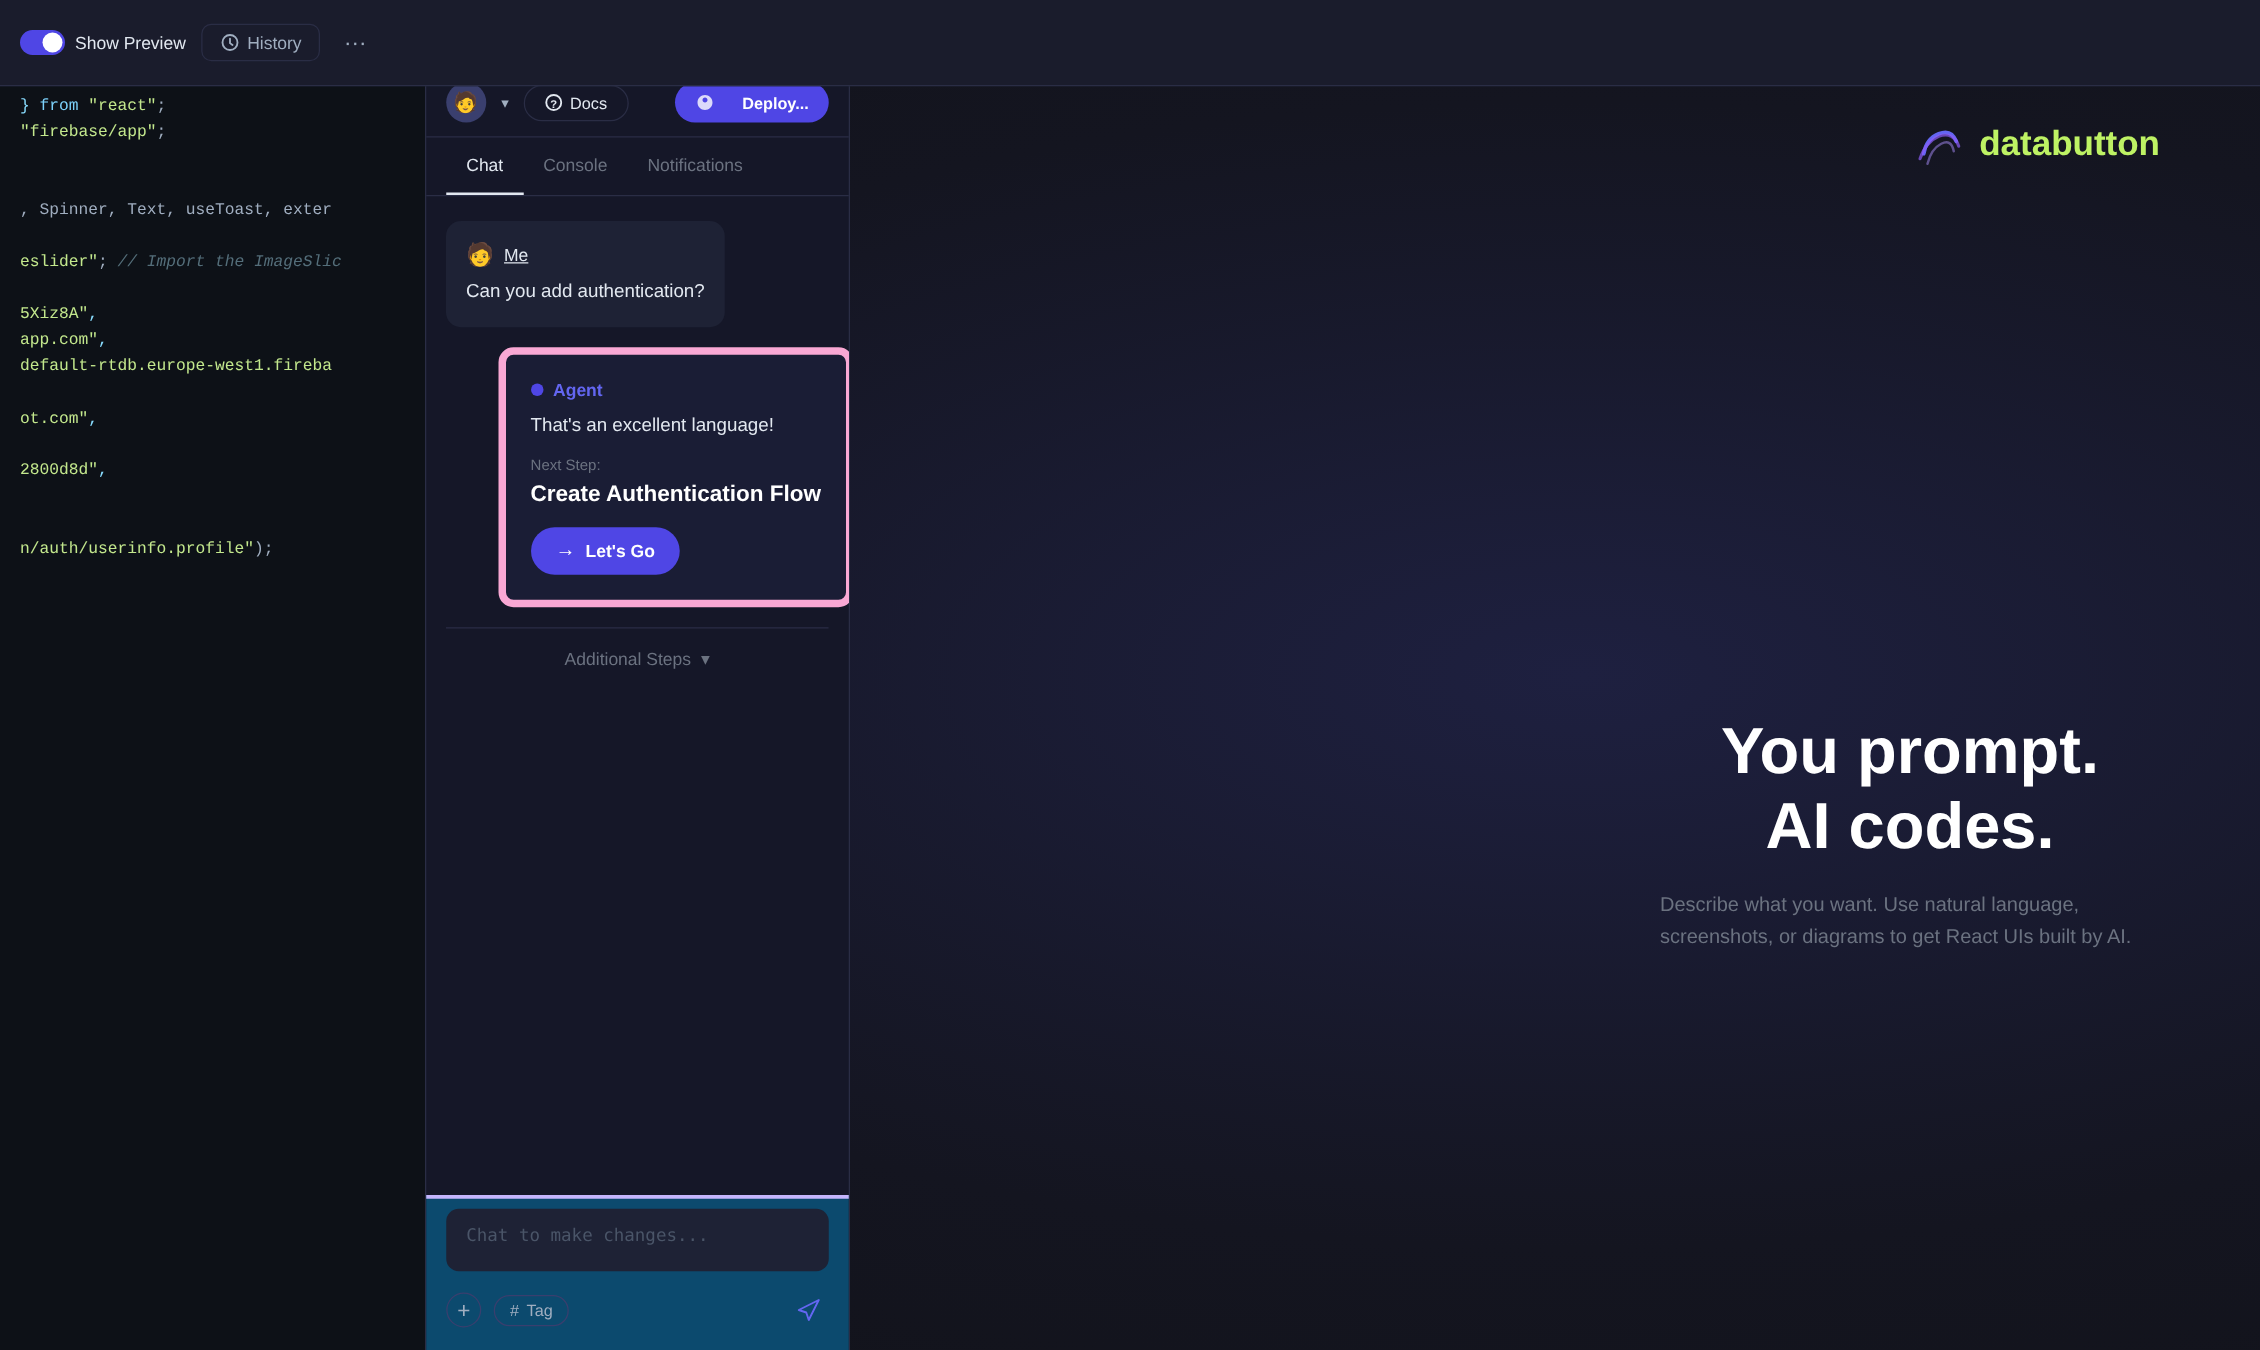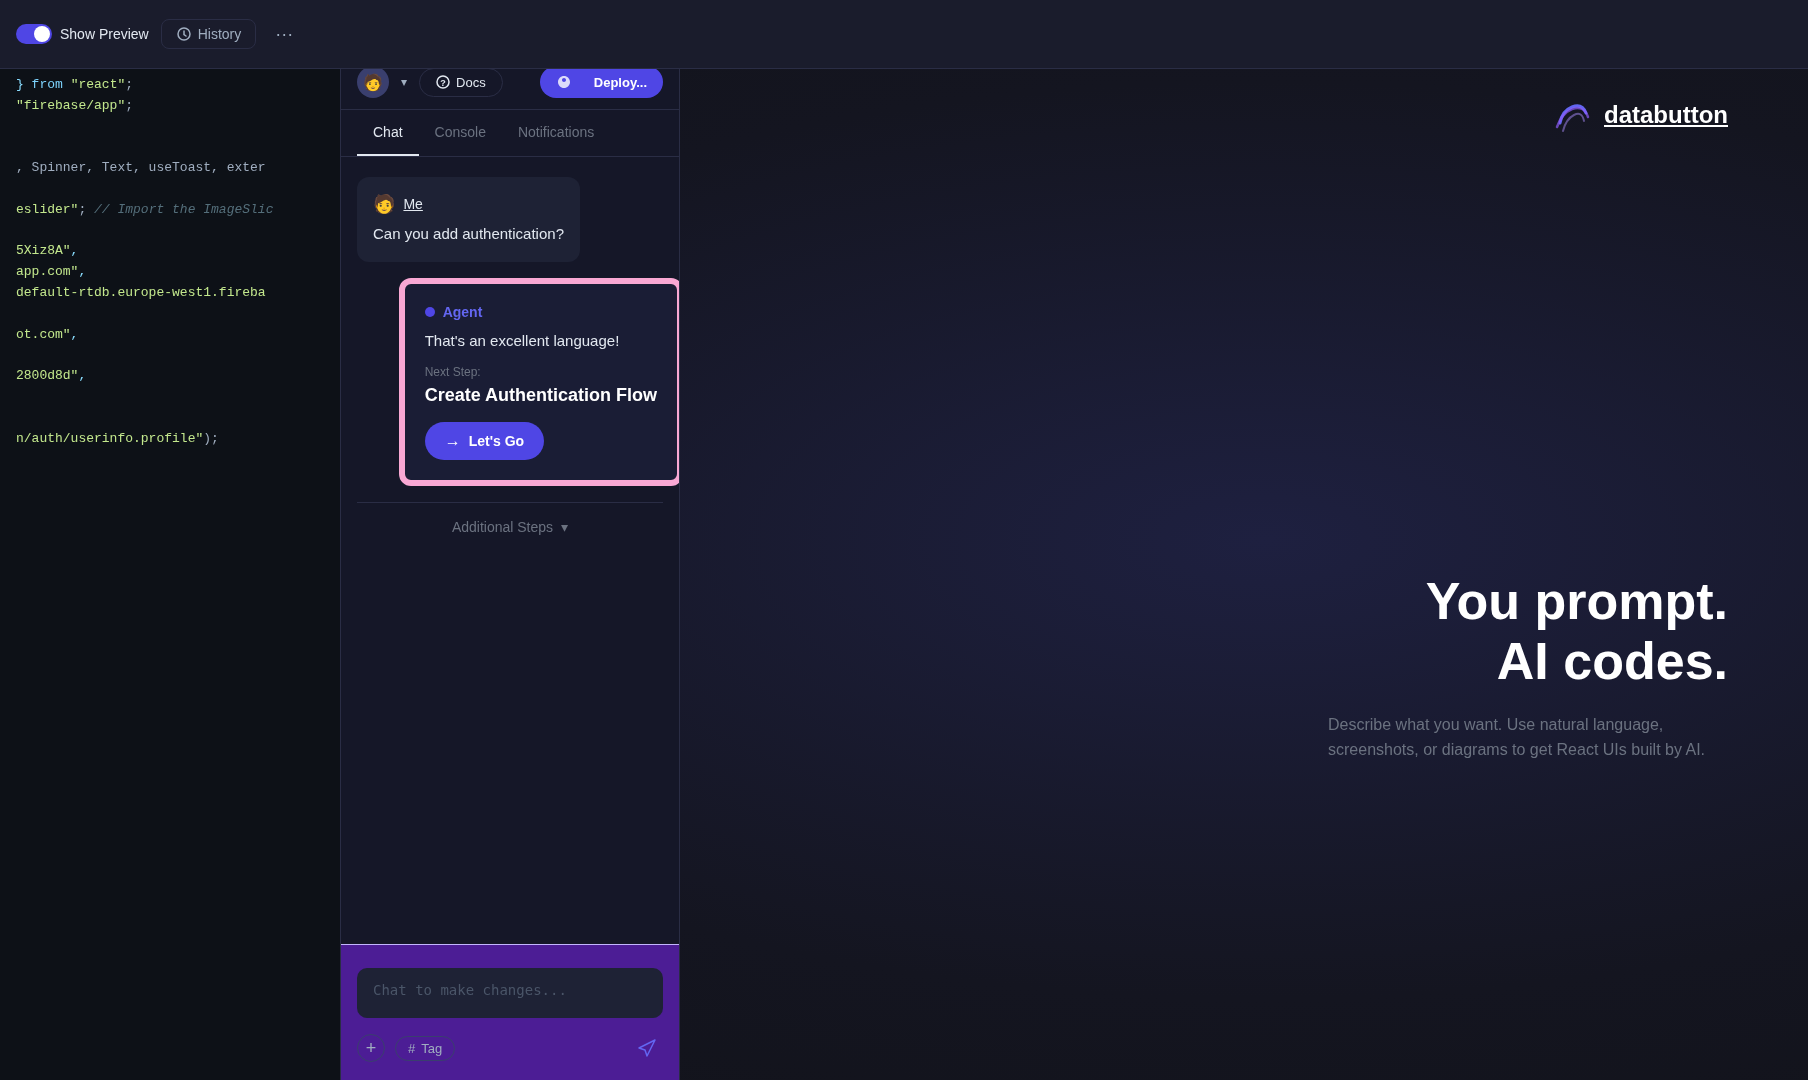--- a/index.html
+++ b/index.html
@@ -330,23 +330,23 @@
       gap: 8px;
       padding: 16px;
       color: #6b7280;
       font-size: 14px;
       cursor: pointer;
       border-top: 1px solid #2a2d45;
     }
 
     
     .chat-input-area {
-      padding: 23px 16px 16px;
-      border-top: 1px solid #c4b5fd;
-      background: #4c1d95;
+      padding: 8px 16px 16px;
+      border-top: 3px solid #c4b5fd;
+      background: #0c4a6e;
     }
 
     .chat-input {
       width: 100%;
       background: #1e2235;
       border: none;
       border-radius: 10px;
       padding: 14px 16px;
       color: #e2e8f0;
       font-size: 14px;
@@ -429,33 +429,32 @@
       align-items: center;
       gap: 12px;
     }
 
     .logo-icon {
       width: 40px;
       height: 40px;
     }
 
     .logo-text {
-      color: #ffffff;
-      font-size: 24px;
+      color: #bef264;
+      font-size: 28px;
       font-weight: 600;
-      text-decoration: underline;
     }
 
     .headline {
       color: #ffffff;
       font-size: 52px;
       font-weight: 800;
       line-height: 1.15;
       margin-top: 120px;
-      text-align: right;
+      text-align: center;
       align-self: flex-start;
       margin-left: auto;
       max-width: 500px;
     }
 
     .subheadline {
       color: #6b7280;
       font-size: 16px;
       line-height: 1.6;
       margin-top: 20px;

